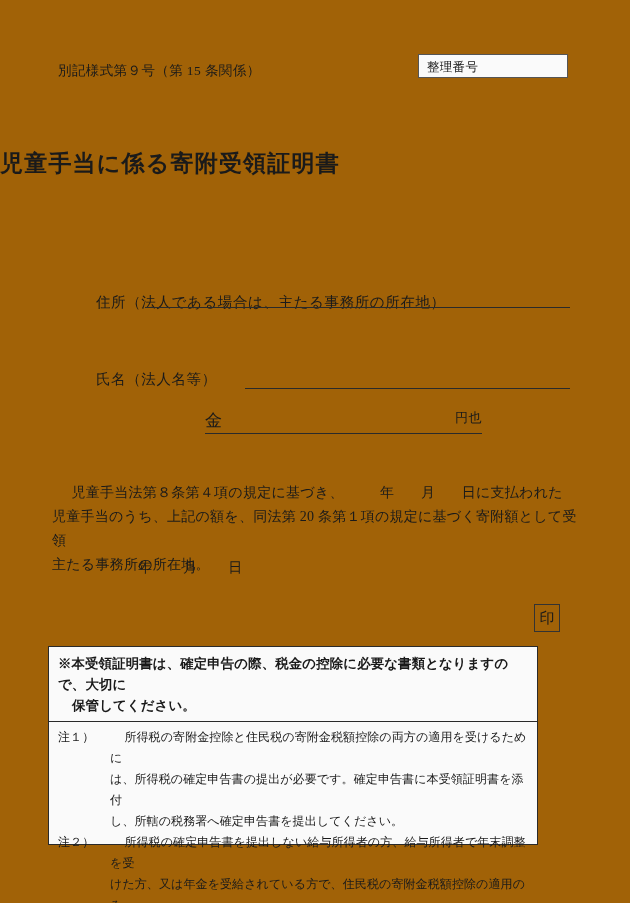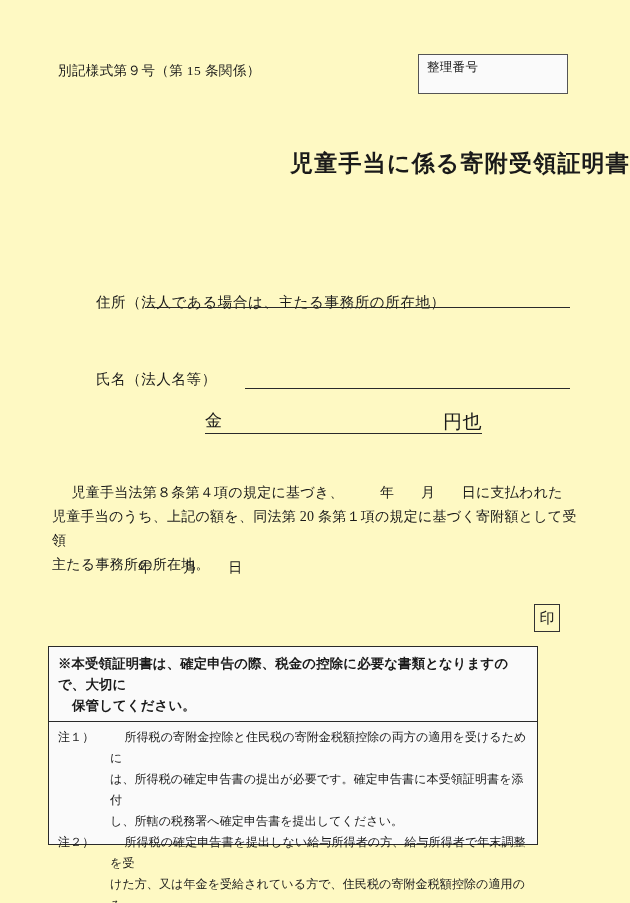--- a/index.html
+++ b/index.html
@@ -9,60 +9,60 @@
     background: #ffffff;
   }
   body {
     font-family: "Liberation Serif", "DejaVu Serif", serif;
     color: #1a1a1a;
   }
   .page {
     position: relative;
     width: 630px;
     height: 903px;
-    background: #fef9c3;
+    background: #a16207;
     overflow: hidden;
     box-sizing: border-box;
   }
 
   
   .form-number {
     position: absolute;
     left: 58px;
     top: 62px;
     font-size: 13.5px;
     letter-spacing: 0.4px;
     white-space: nowrap;
   }
   .ref-box {
     position: absolute;
     left: 418px;
     top: 54px;
     width: 150px;
-    height: 40px;
+    height: 24px;
     border: 1px solid #555;
     background: #fafafa;
     box-sizing: border-box;
   }
   .ref-box-label {
     position: absolute;
     left: 8px;
     top: 4px;
     font-size: 12.5px;
     letter-spacing: 0.3px;
     white-space: nowrap;
   }
 
   
   .doc-title {
     position: absolute;
     left: 0;
     top: 148px;
     width: 630px;
-    text-align: right;
+    text-align: left;
     font-size: 23px;
     font-weight: bold;
     letter-spacing: 1.2px;
   }
 
   
   .address-label {
     position: absolute;
     left: 96px;
     top: 253px;
@@ -111,21 +111,21 @@
     position: absolute;
     left: 0;
     top: 0;
     font-size: 17px;
     letter-spacing: 0.5px;
   }
   .amount-unit {
     position: absolute;
     right: 0;
     top: 0;
-    font-size: 19px;
+    font-size: 13px;
     letter-spacing: 0.5px;
   }
 
   
   .body-text {
     position: absolute;
     left: 52px;
     top: 481px;
     width: 530px;
     font-size: 14px;

